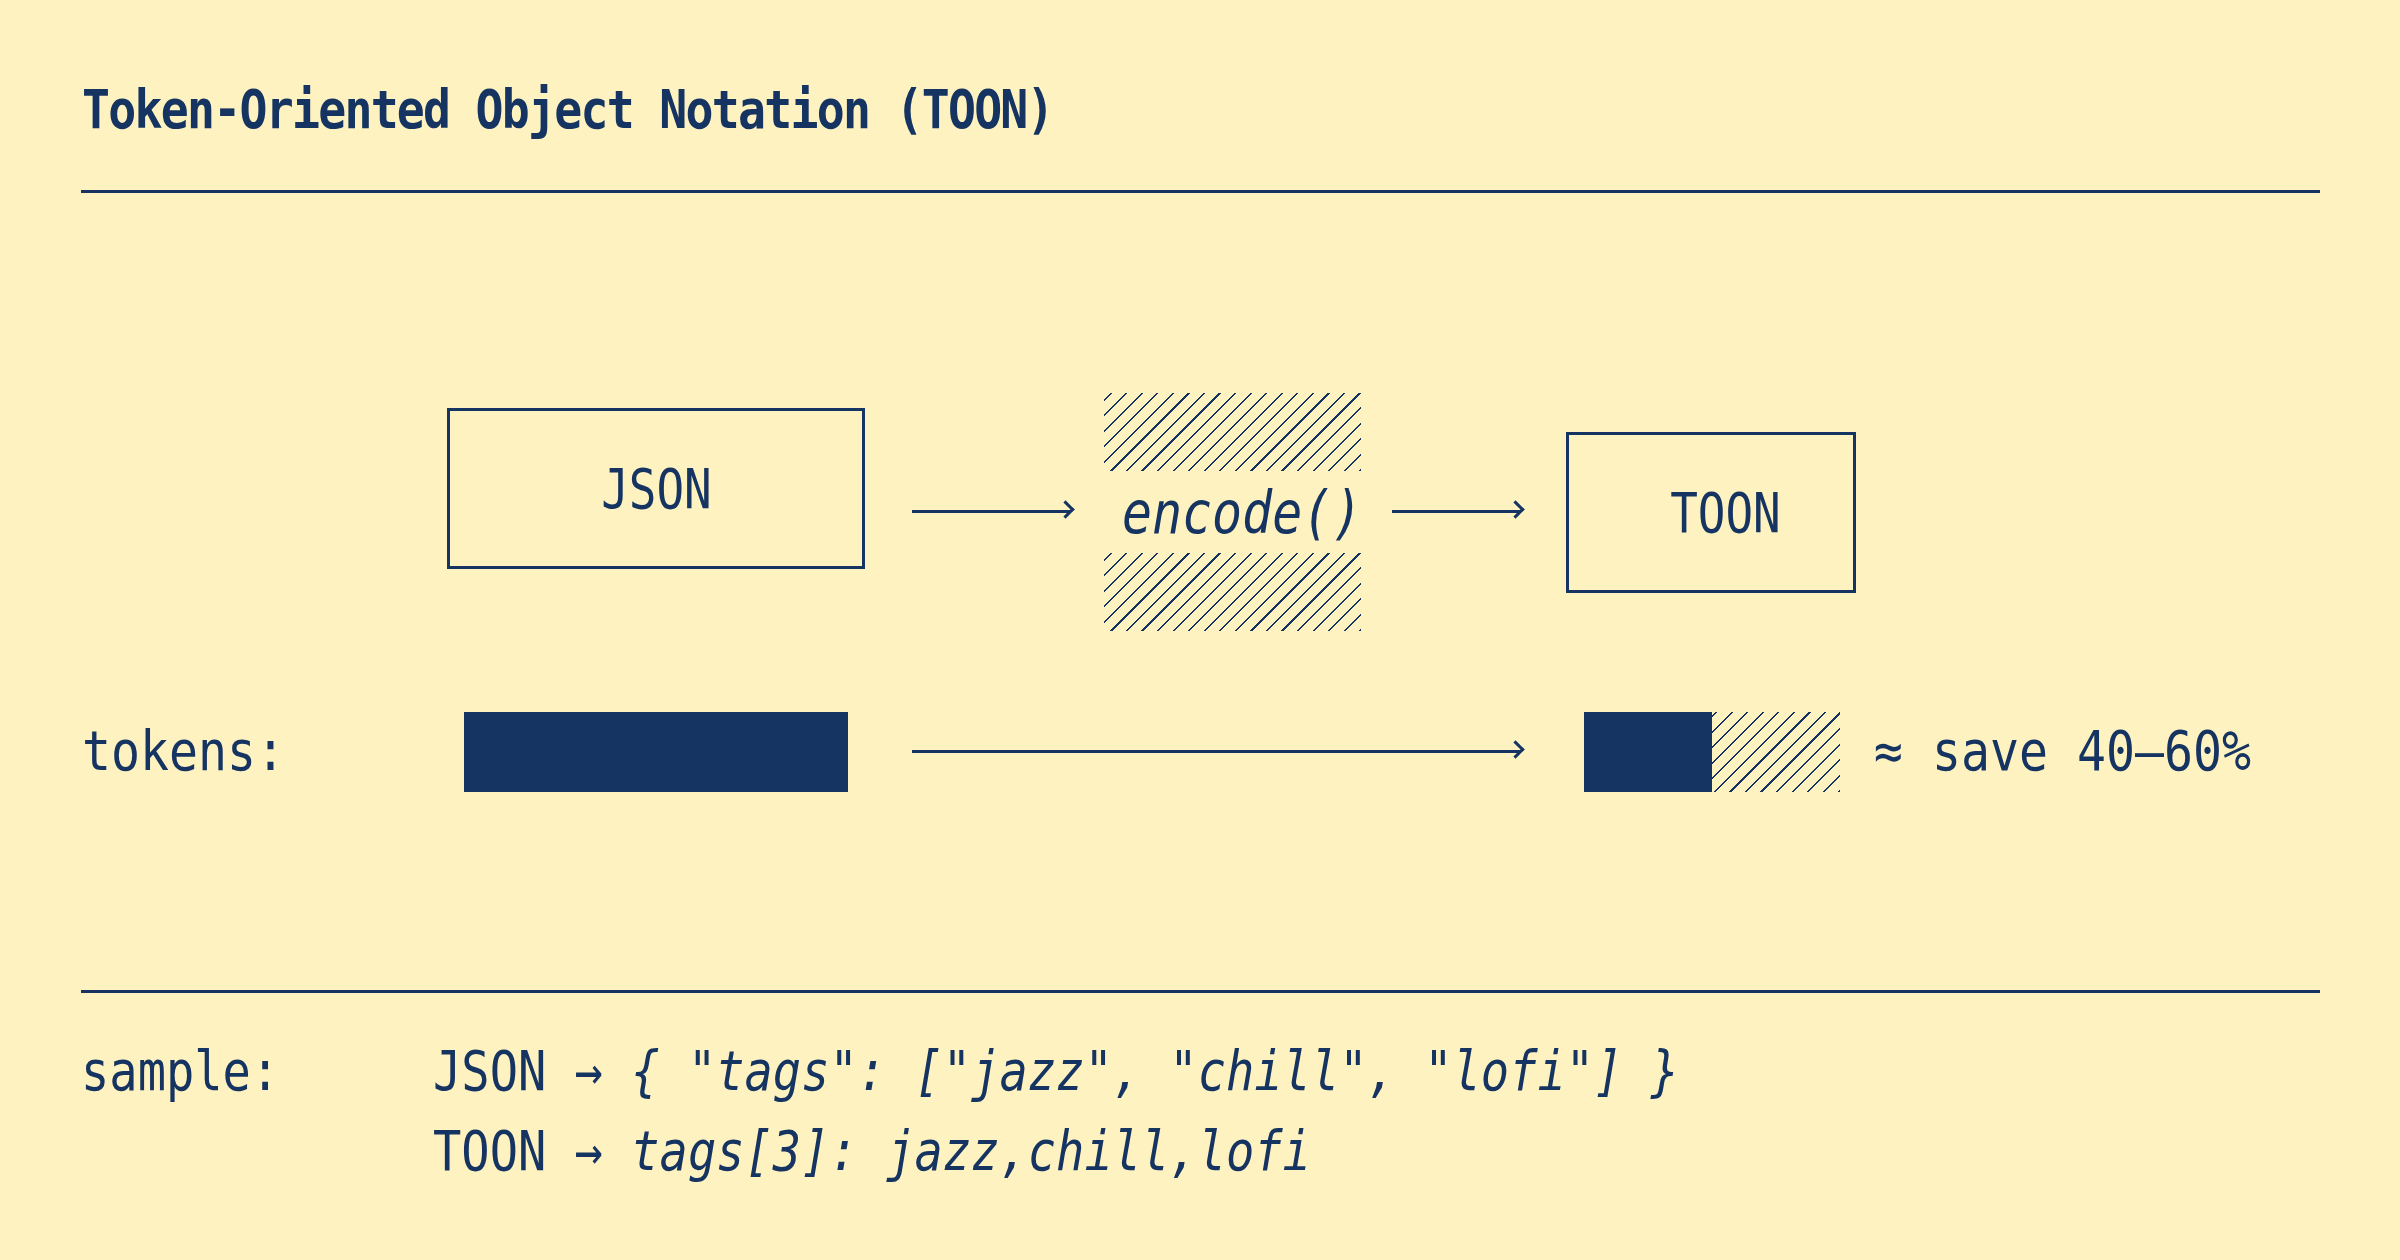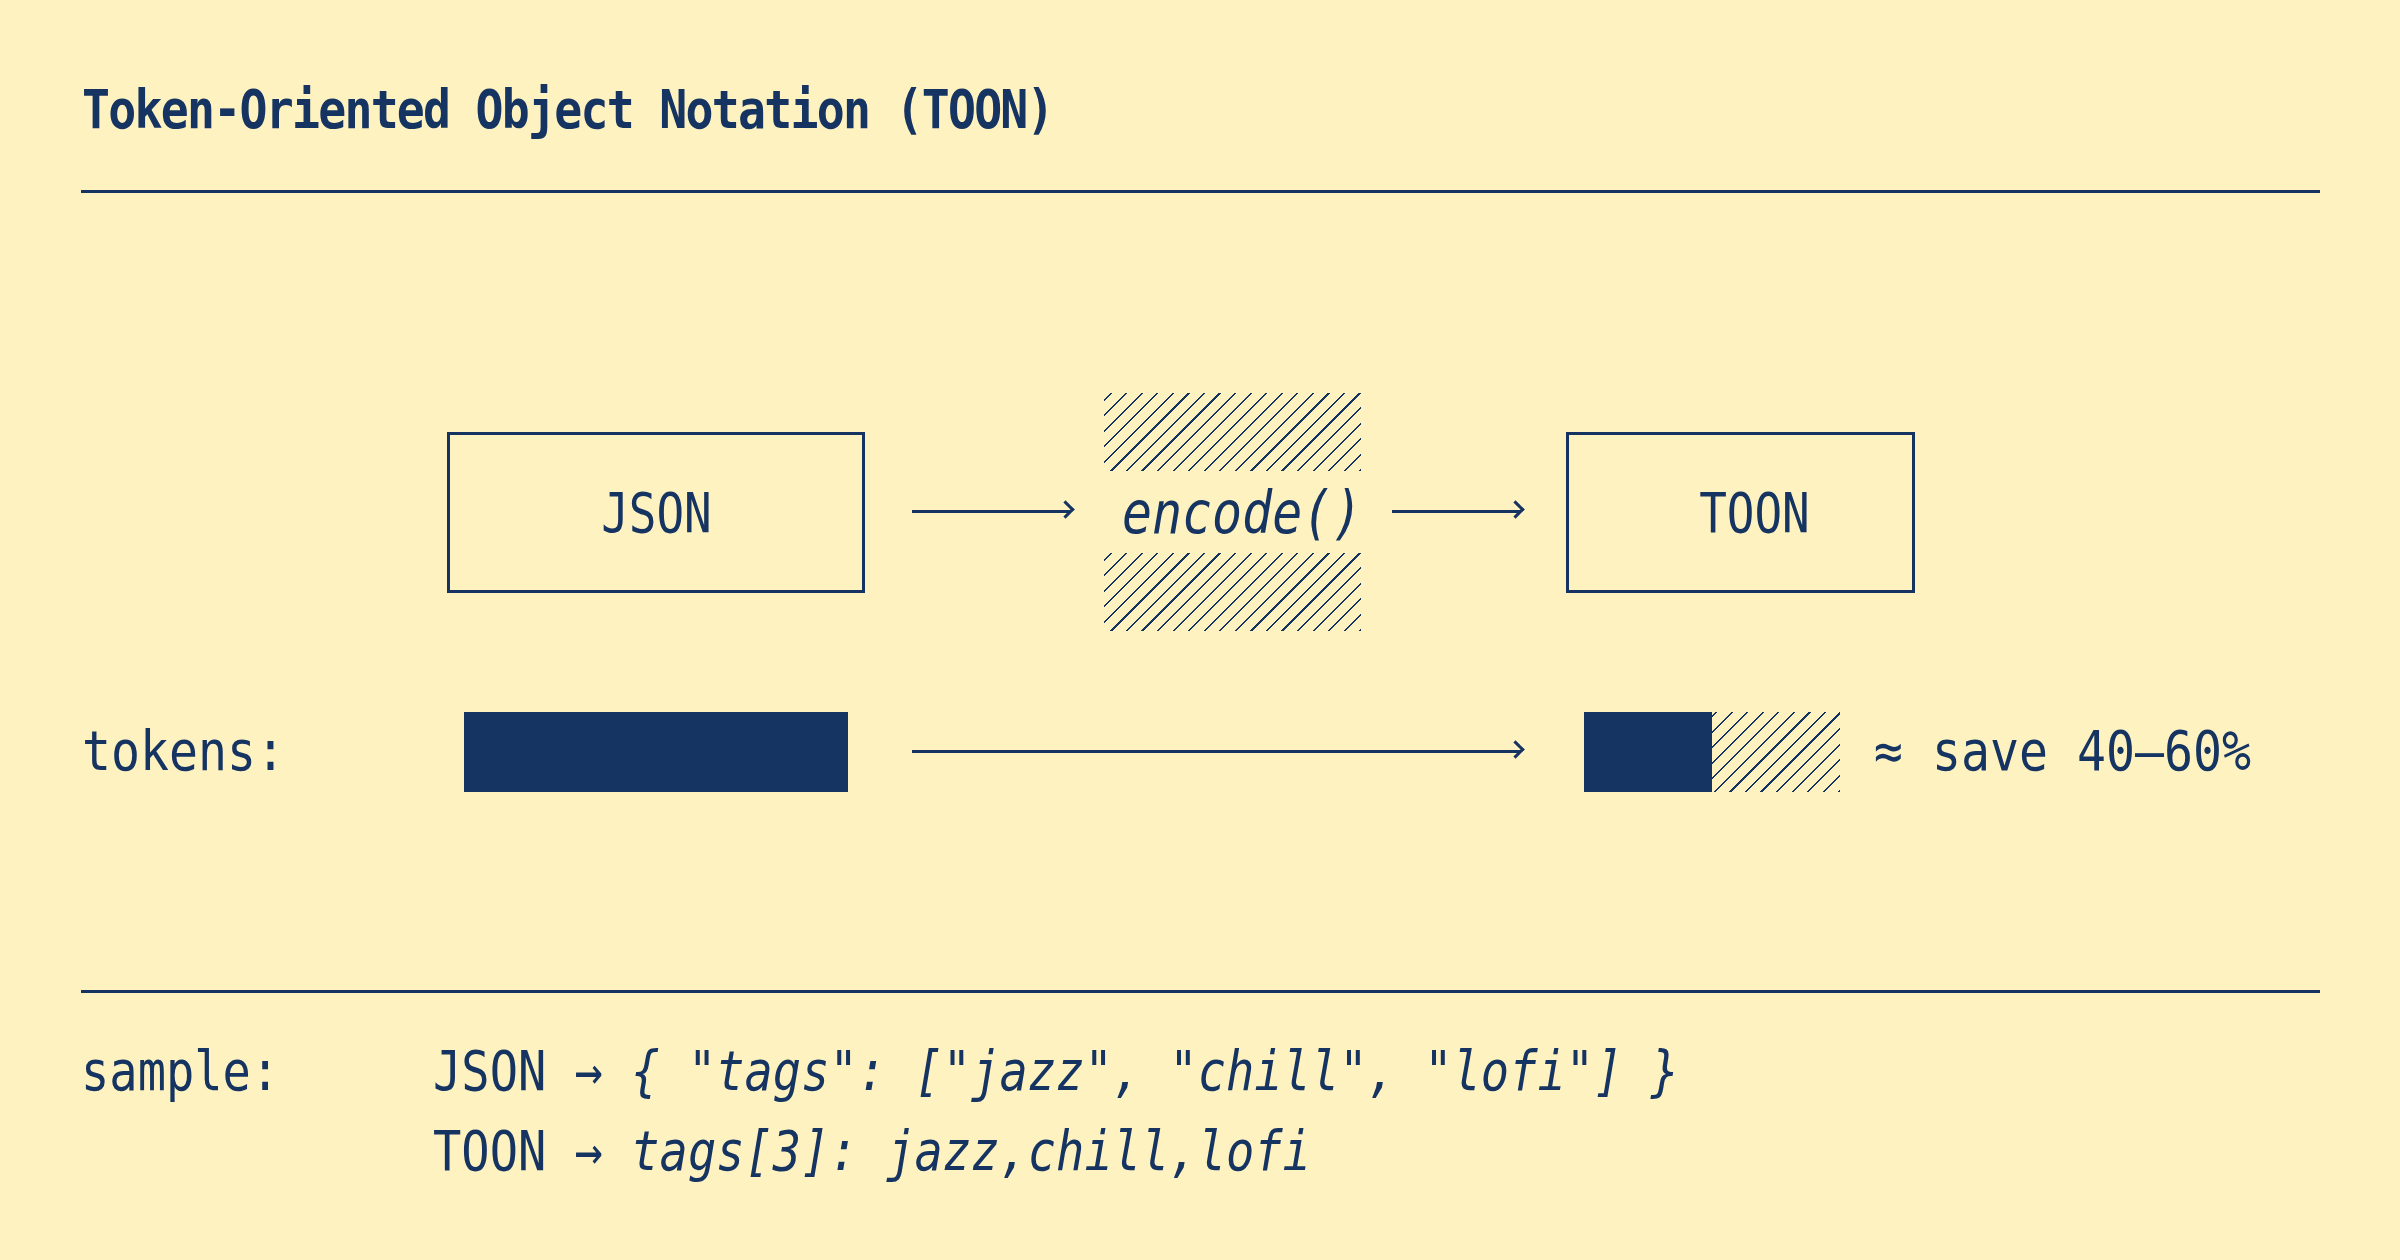--- a/index.html
+++ b/index.html
@@ -18,33 +18,33 @@
   .mono { font-size:56px; transform:scaleX(0.84); transform-origin:left; white-space:nowrap; }
   .it { font-style:italic; }
   .bar { background:#163461; }
 </style>
 </head>
 <body>
 
 <div class="abs title">Token-Oriented Object Notation (TOON)</div>
 <div class="abs rule" style="top:190px;"></div>
 
-<div class="abs box" style="left:447px; top:432px; width:418px; height:161px;text-align:center;">
+<div class="abs box" style="left:447px; top:408px; width:418px; height:161px;text-align:center;">
   <span>JSON</span>
 </div>
 
 <div class="abs arrow" style="left:912px; top:510px; width:158px;"></div>
 
 <div class="abs hatch" style="left:1104px; top:393px; width:257px; height:78px;"></div>
 <div class="abs encode">encode()</div>
 <div class="abs hatch" style="left:1104px; top:553px; width:257px; height:78px;"></div>
 
 <div class="abs arrow" style="left:1392px; top:510px; width:128px;"></div>
 
-<div class="abs box" style="left:1566px; top:432px; width:349px; height:161px;padding-left:28px;">
+<div class="abs box" style="left:1566px; top:432px; width:290px; height:161px;padding-left:28px;">
   <span>TOON</span>
 </div>
 
 <div class="abs label" style="left:82px; top:718px;">tokens:</div>
 <div class="abs bar" style="left:464px; top:712px; width:384px; height:80px;"></div>
 <div class="abs arrow" style="left:912px; top:750px; width:608px;"></div>
 <div class="abs bar" style="left:1584px; top:712px; width:128px; height:80px;"></div>
 <div class="abs hatch" style="left:1712px; top:712px; width:128px; height:80px;"></div>
 <div class="abs label" style="left:1874px; top:718px;">≈ save 40–60%</div>
 

